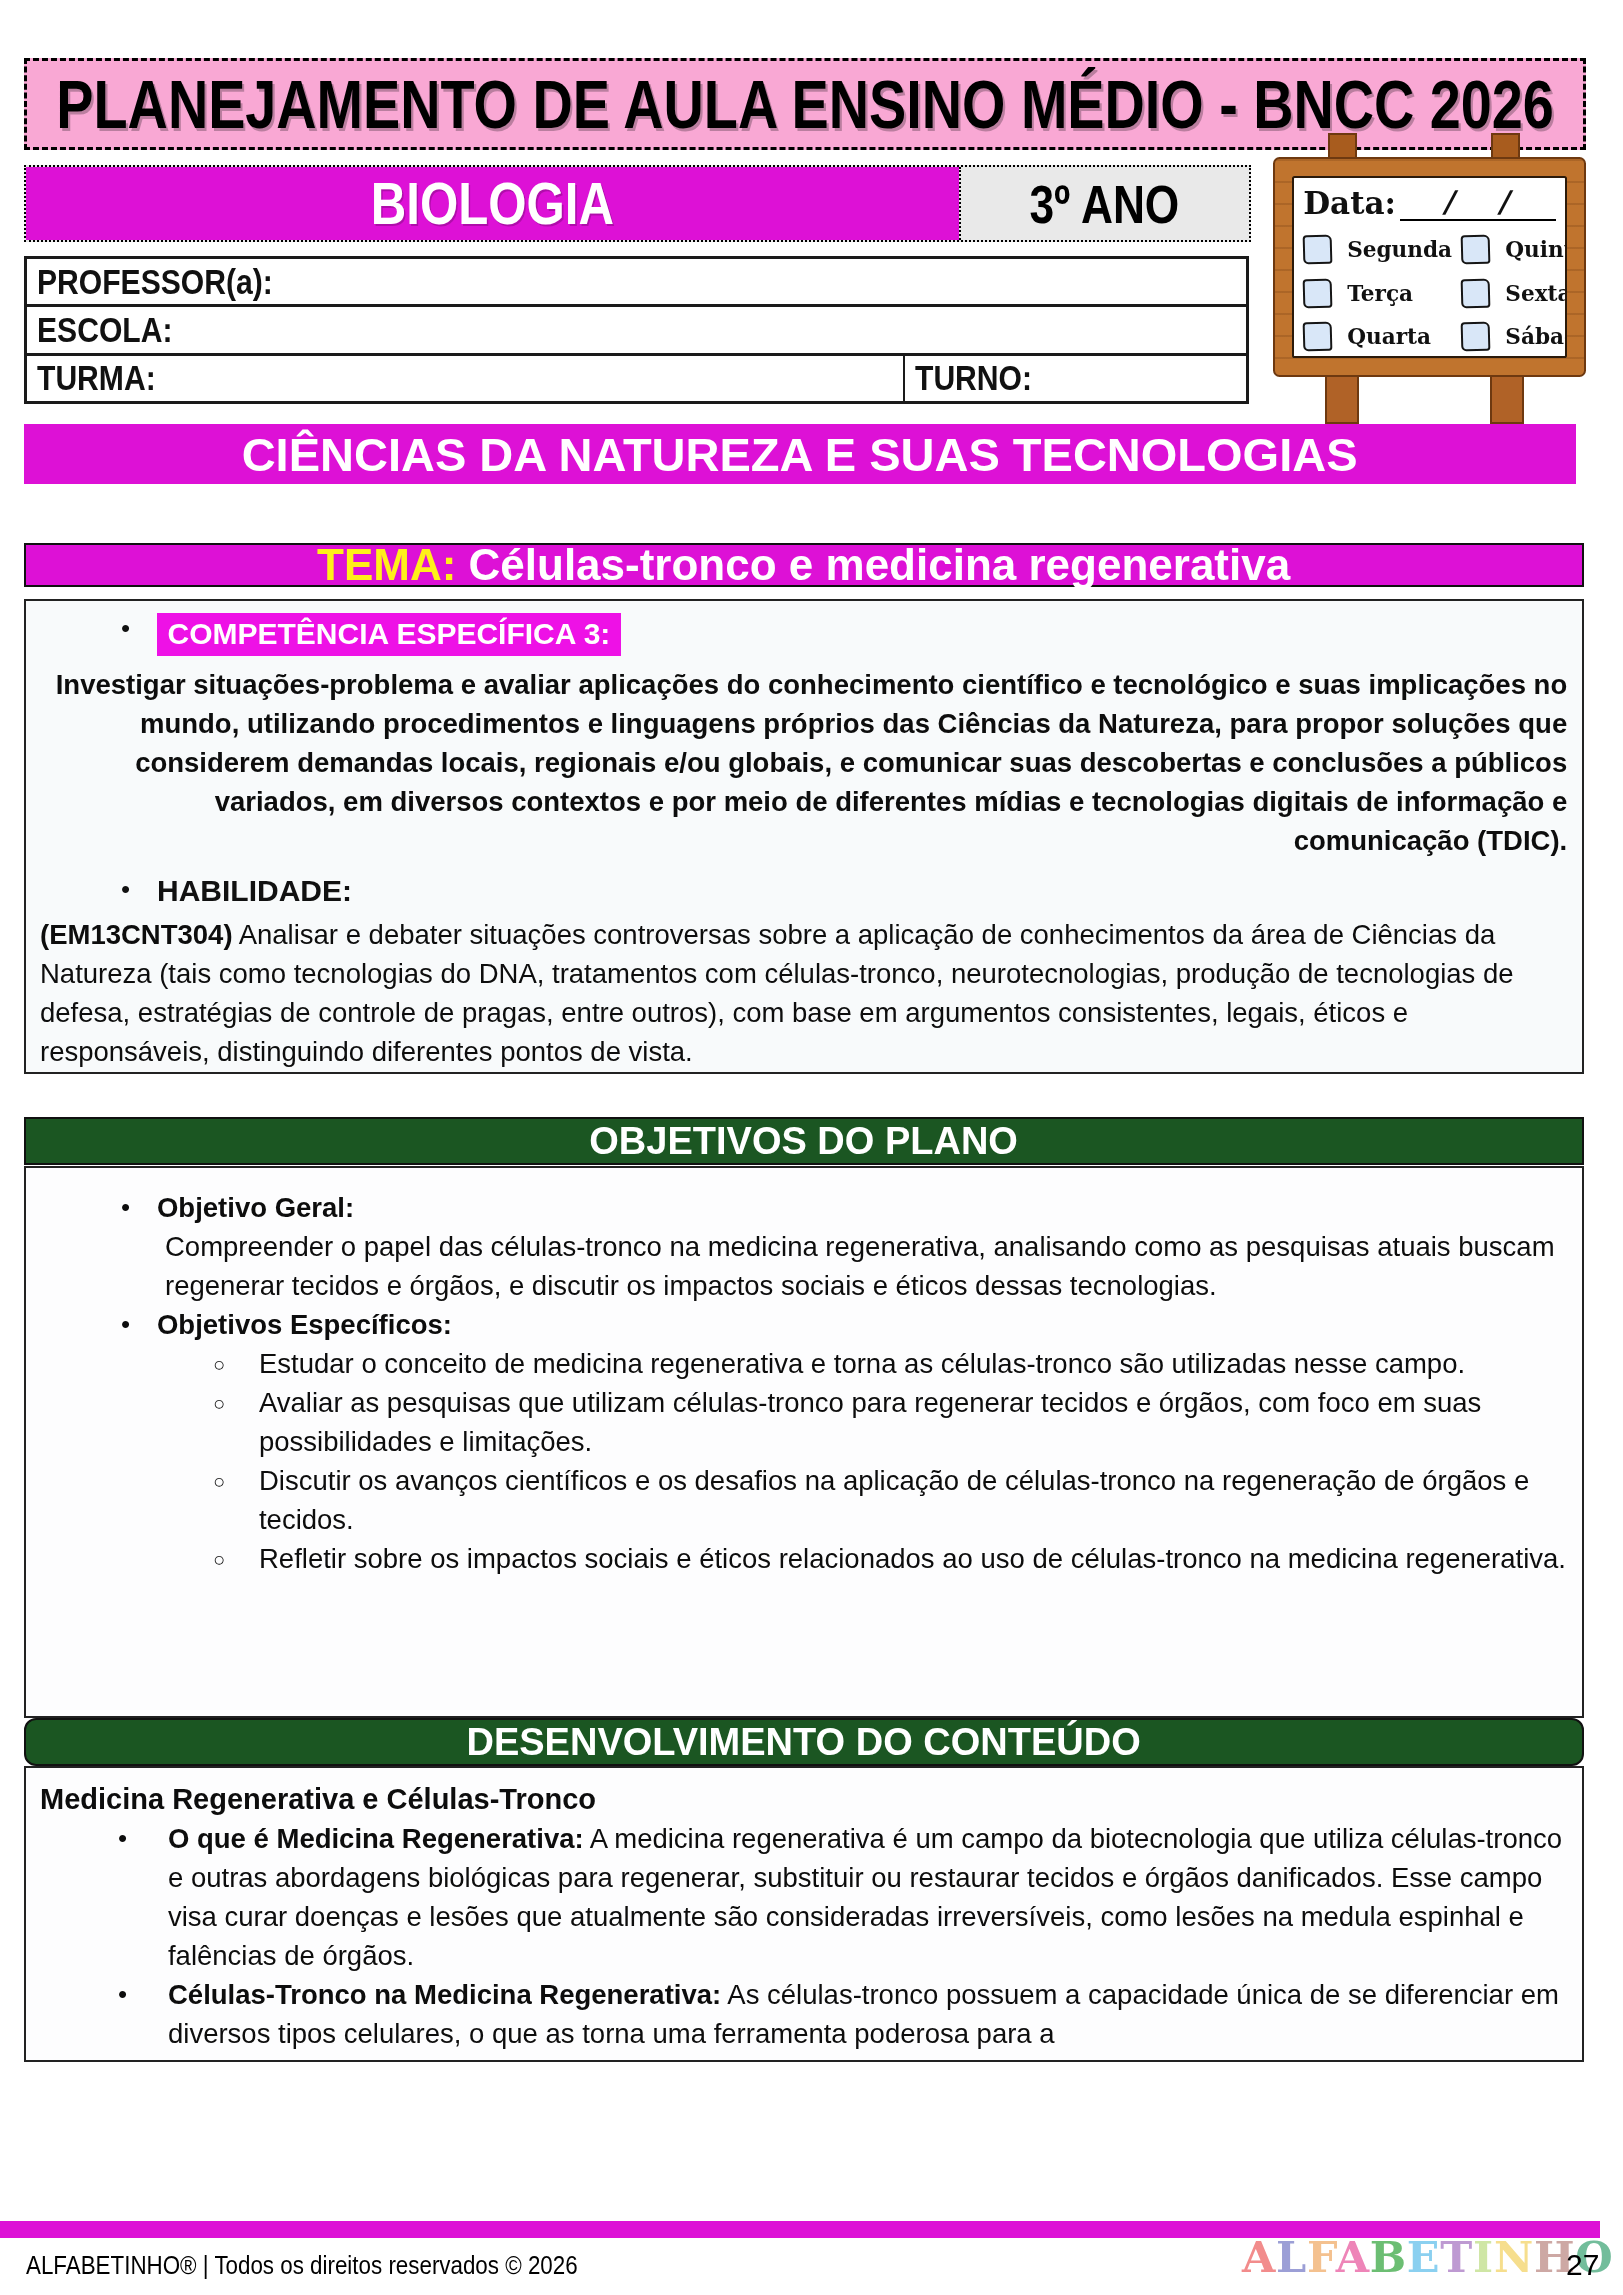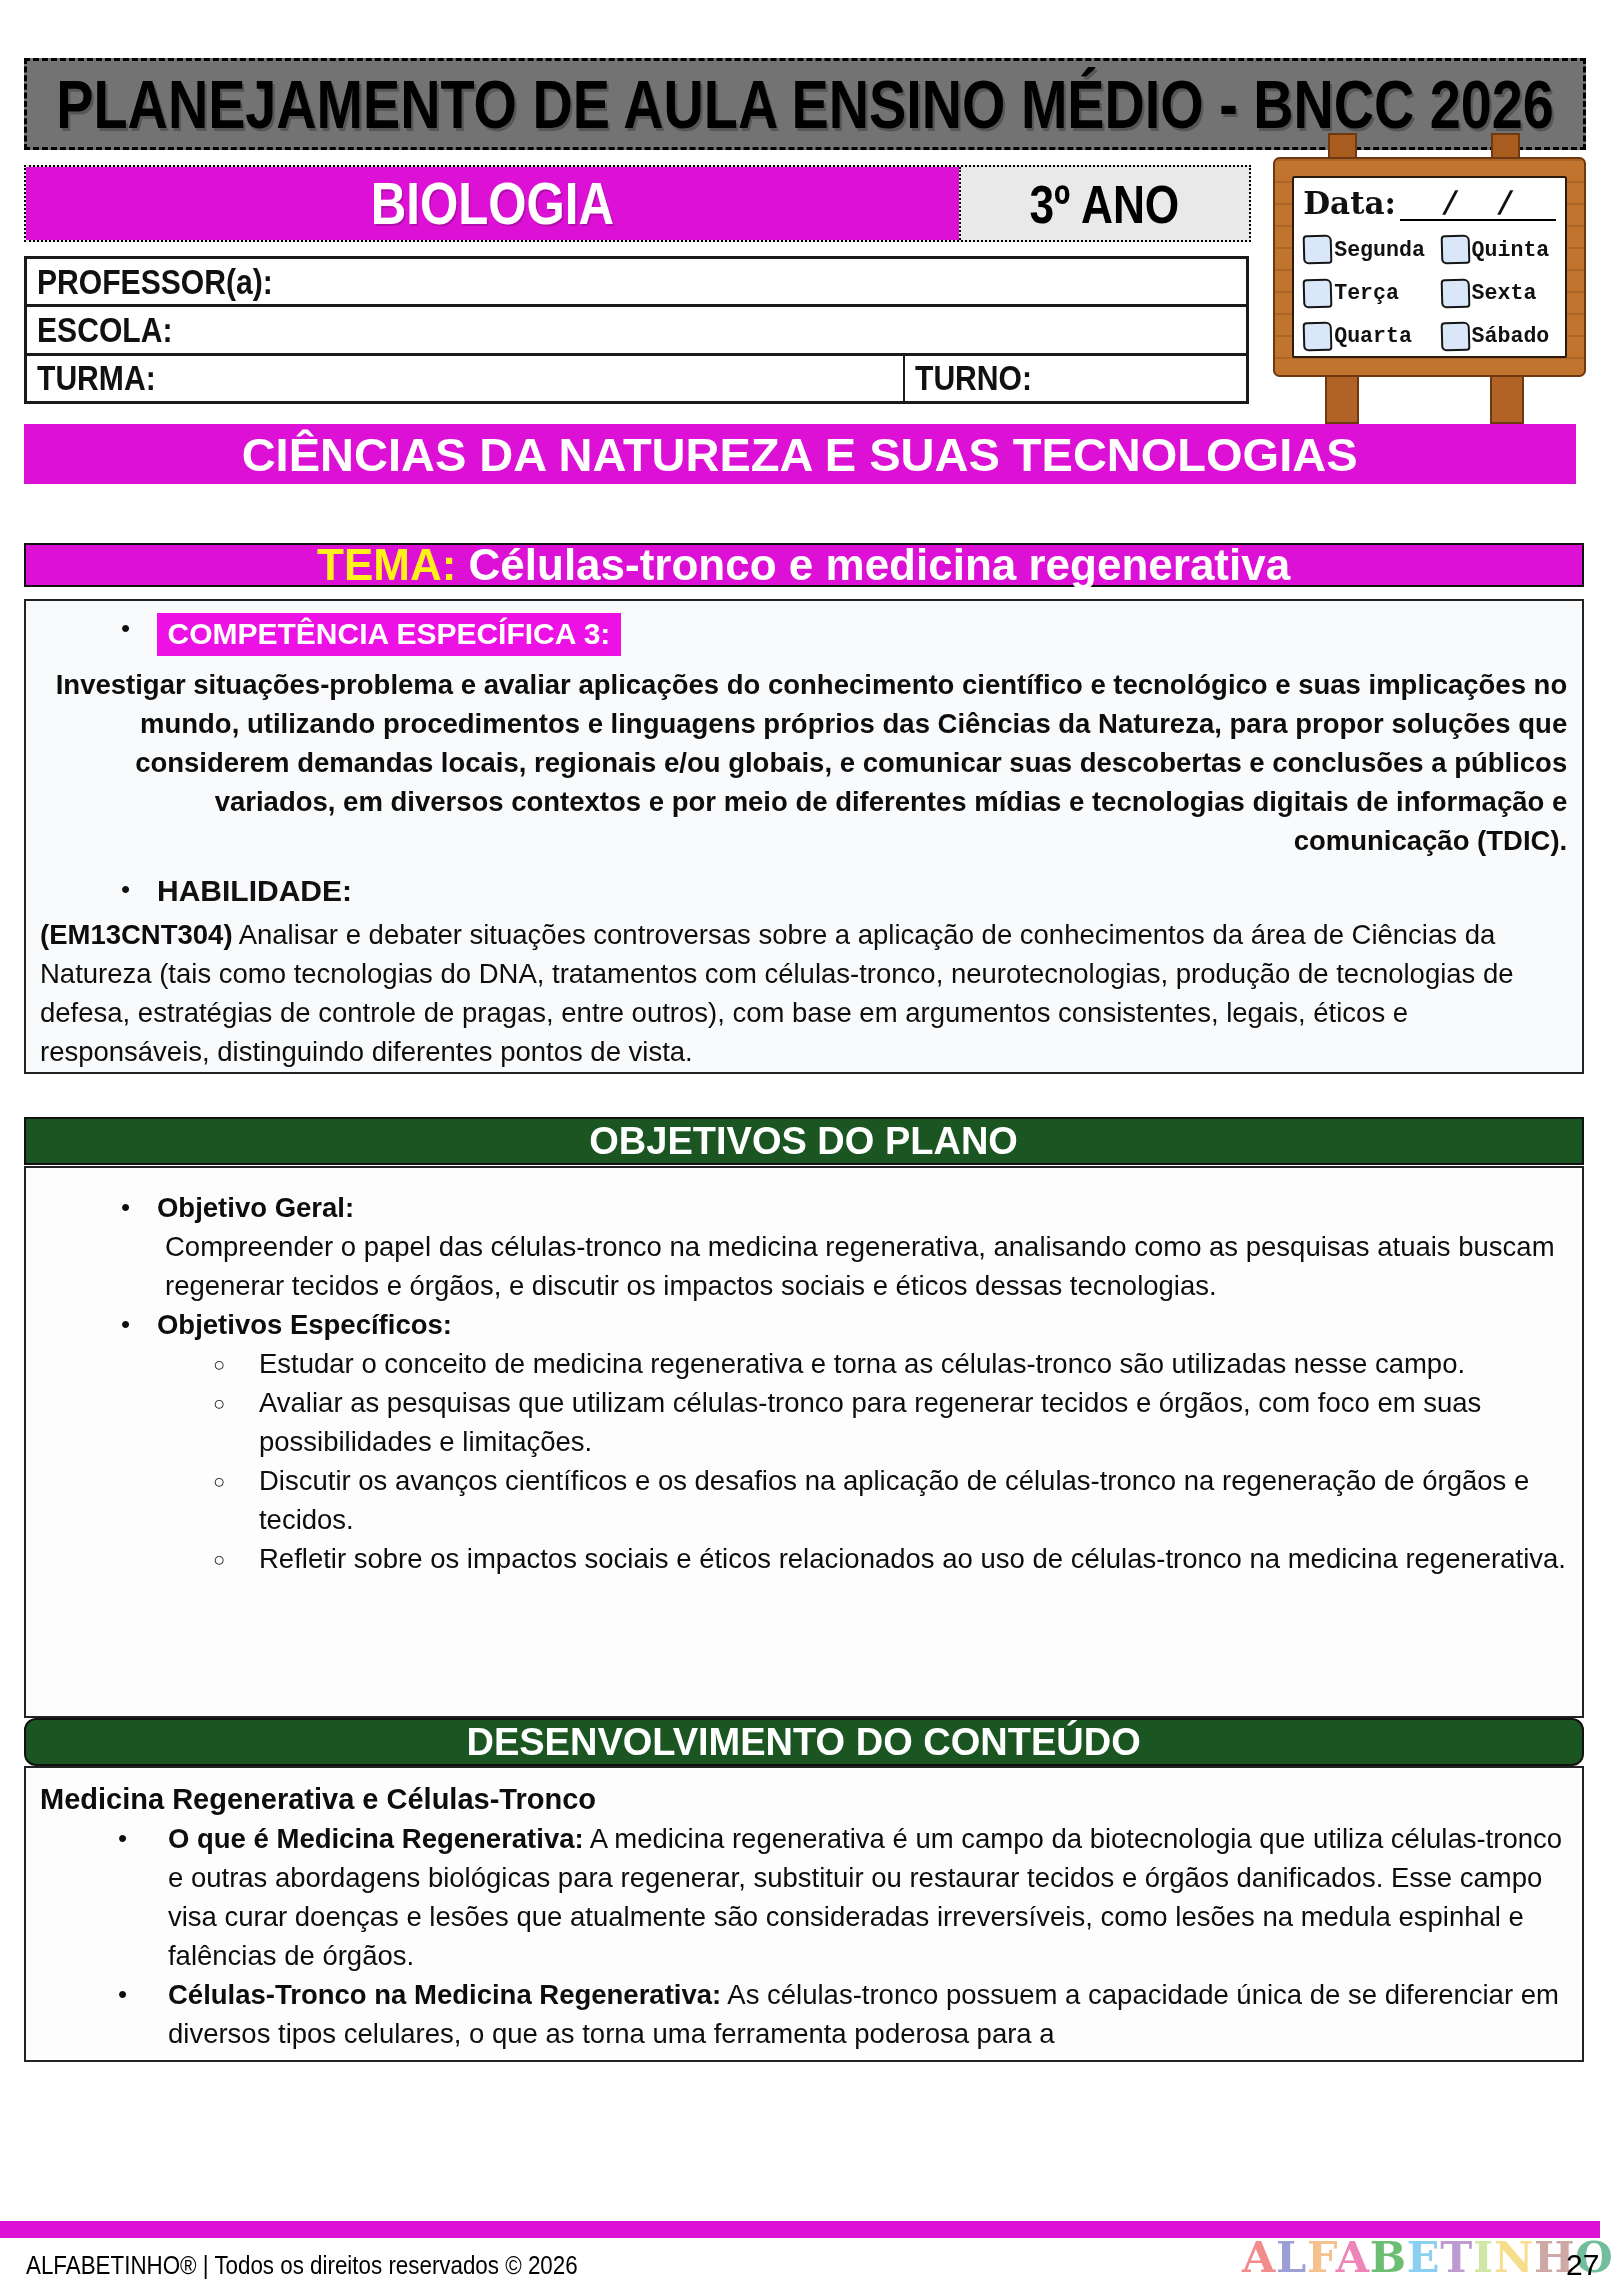--- a/index.html
+++ b/index.html
@@ -9,21 +9,21 @@
     font-family:"Liberation Sans", sans-serif; color:#111;
   }
   .page { position:absolute; inset:0; overflow:hidden; }
 
   .cx { display:inline-block; transform:scaleX(.82); transform-origin:center; white-space:nowrap; }
   .cxl { display:inline-block; transform:scaleX(.86); transform-origin:left; white-space:nowrap; }
 
   
   .title-box {
     position:absolute; left:23.6px; top:58px; width:1562px; height:92px;
-    border:3.9px dashed #000; background:#737373;
+    border:3.9px dashed #000; background:#f9a8d4;
     display:flex; align-items:center; justify-content:center;
   }
   .title-box h1 {
     font-size:68px; font-weight:bold; letter-spacing:0px; color:#000;
     text-shadow:2.6px 2.6px 0 rgba(0,0,0,.25);
   }
 
   
   .subject-row {
     position:absolute; left:23.6px; top:165px; width:1227px; height:77px;
@@ -73,21 +73,21 @@
   .data-label { font-size:31px; font-weight:bold; }
   .data-slots {
     flex:1; border-bottom:2.6px solid #000; margin-left:3.9px; height:37px;
     display:flex; justify-content:space-evenly; align-items:flex-end;
   }
   .slash { font-size:30px; font-weight:bold; transform:skewX(-12deg); }
   .days-grid {
     margin-top:10.5px; display:grid; grid-template-rows:repeat(3,1fr);
     grid-auto-flow:column; column-gap:9.2px; row-gap:6.5px; height:123px;
   }
-  .day { display:flex; align-items:center; gap:2px;font-family:Liberation Mono, monospace; }
+  .day { display:flex; align-items:center; gap:15px; }
   .day-box {
     width:29px; height:29px; flex:0 0 29px; background:#d9e7f8;
     border:2.6px solid #161616; border-radius:3.9px 5.9px 3.3px 5.2px; transform:rotate(-1.5deg);
   }
   .day-label { font-size:21.6px; font-weight:bold; }
 
   
   .area-bar {
     position:absolute; left:23.6px; top:424px; width:1552px; height:60px;
     background:#dd11d6; display:flex; align-items:center; justify-content:center;

